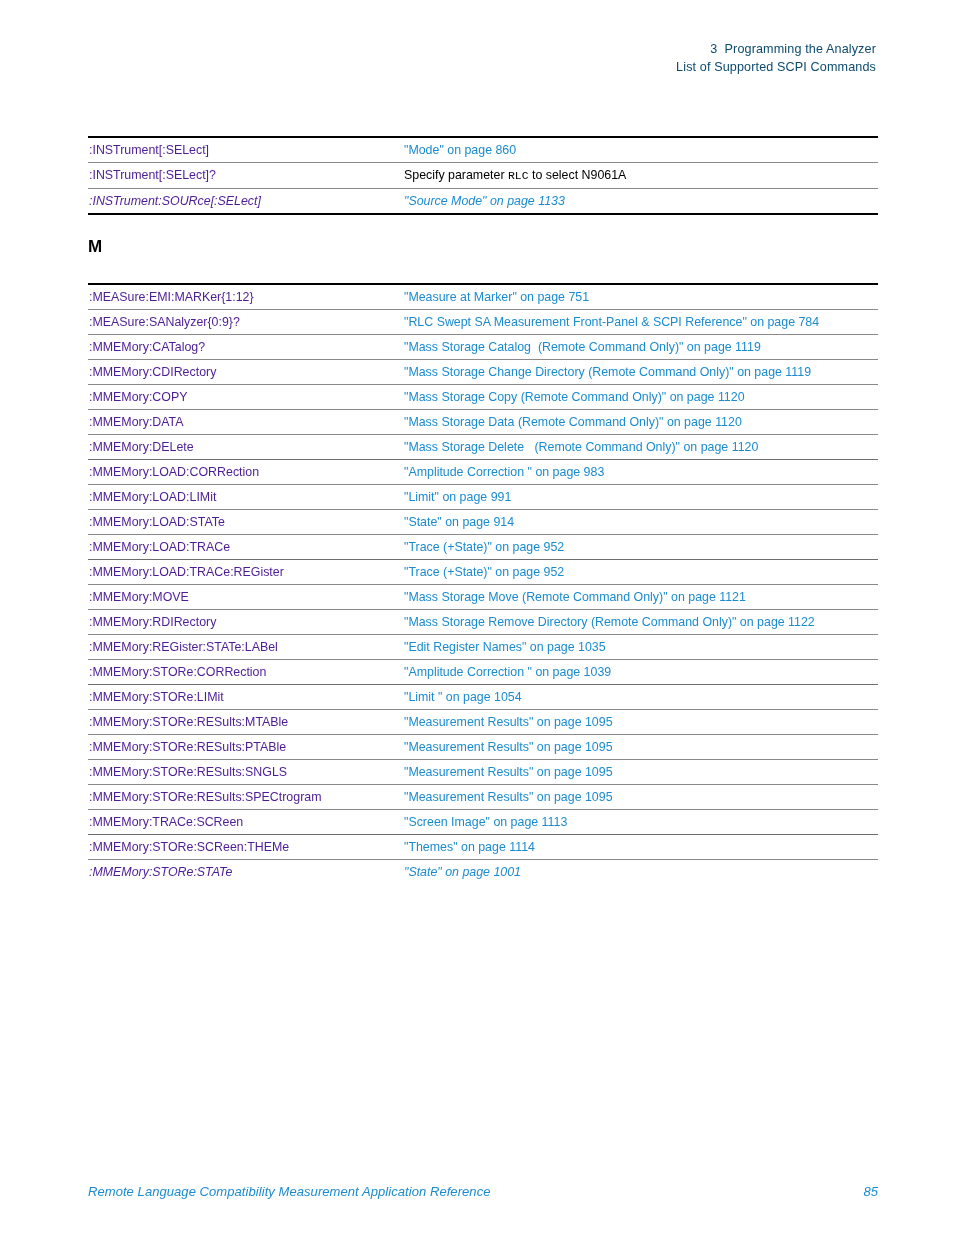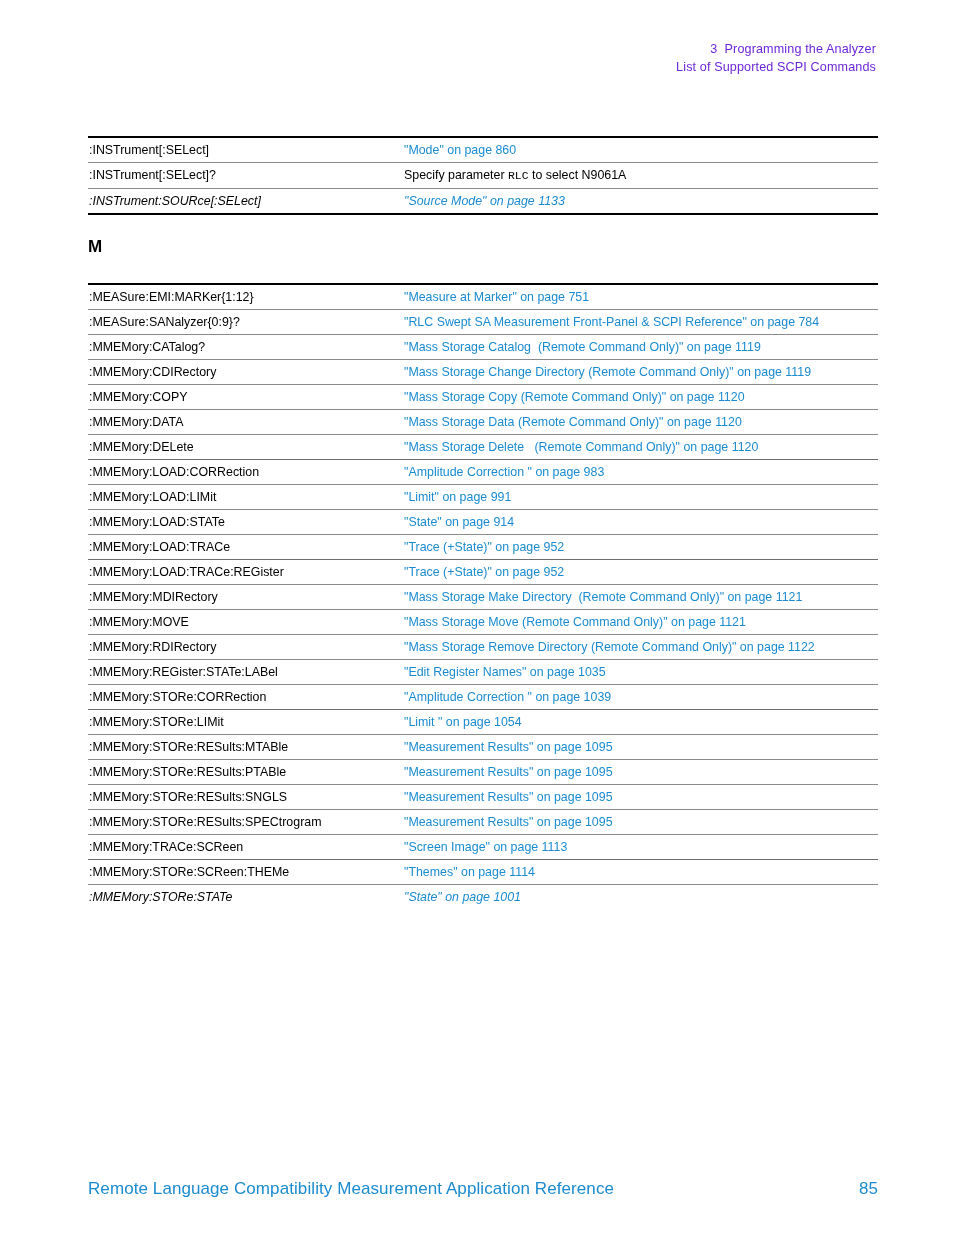--- a/index.html
+++ b/index.html
@@ -22,21 +22,21 @@
     height: 1235px;
     box-sizing: border-box;
   }
 
   
   .running-header {
     position: absolute;
     top: 40px;
     right: 78px;
     text-align: right;
-    color: #6d28d9;
+    color: #0c4a6e;
     font-size: 12.6px;
     line-height: 18px;
     letter-spacing: 0.01em;
   }
   .running-header .chapline {
     white-space: pre;
   }
 
   
   .content {
@@ -71,21 +71,21 @@
   }
   table.cmd-table tr.thick-rule td {
     border-bottom: 1.6px solid #6d6d6d;
   }
   table.cmd-table tr.last-row td {
     border-bottom: none;
     font-style: italic;
   }
 
   td.cmd {
-    color: #000000;
+    color: #4c1d95;
     white-space: pre;
     font-size: 12.4px;
   }
   td.val {
     color: #1b8bd0;
     white-space: pre;
     font-size: 12.4px;
   }
   td.val.plain {
     color: #000000;
@@ -108,24 +108,25 @@
   }
   .pre-table-gap { height: 26px; }
 
   
   .footer {
     position: absolute;
     left: 88px;
     bottom: 36px;
     width: 790px;
     color: #1b8bd0;
-    font-size: 17px;
+    font-size: 13px;
     display: flex;
     justify-content: space-between;
     align-items: flex-end;
+    font-style: italic;
   }
   .footer .f-left { letter-spacing: 0.005em; }
   .footer .f-right { font-weight: normal; }
 </style>
 </head>
 <body>
 
 <div class="page">
 
   <div class="running-header">
@@ -208,24 +209,20 @@
           </tr>
           <tr class="thick-rule">
             <td class="cmd">:MMEMory:LOAD:TRACe</td>
             <td class="val">"Trace (+State)" on page 952</td>
           </tr>
           <tr>
             <td class="cmd">:MMEMory:LOAD:TRACe:REGister</td>
             <td class="val">"Trace (+State)" on page 952</td>
           </tr>
           <tr>
-            <td class="cmd">:MMEMory:MDIRectory</td>
-            <td class="val">"Mass Storage Make Directory  (Remote Command Only)" on page 1121</td>
-          </tr>
-          <tr>
             <td class="cmd">:MMEMory:MOVE</td>
             <td class="val">"Mass Storage Move (Remote Command Only)" on page 1121</td>
           </tr>
           <tr>
             <td class="cmd">:MMEMory:RDIRectory</td>
             <td class="val">"Mass Storage Remove Directory (Remote Command Only)" on page 1122</td>
           </tr>
           <tr>
             <td class="cmd">:MMEMory:REGister:STATe:LABel</td>
             <td class="val">"Edit Register Names" on page 1035</td>

